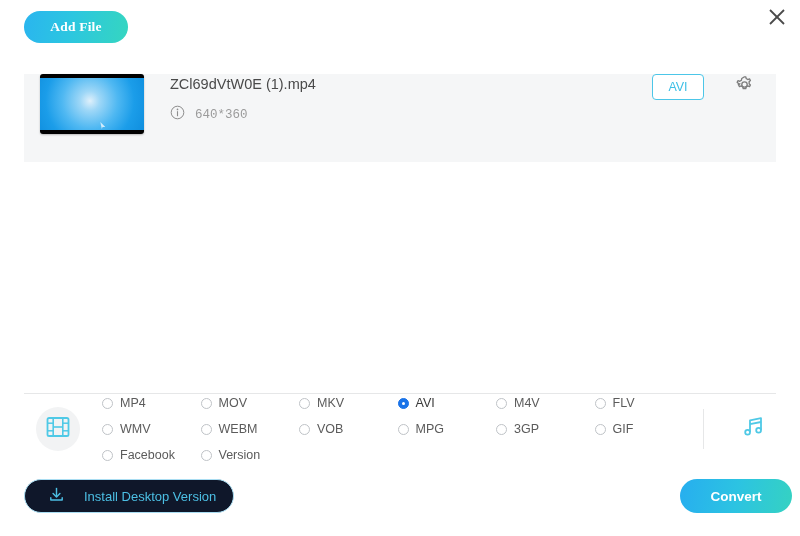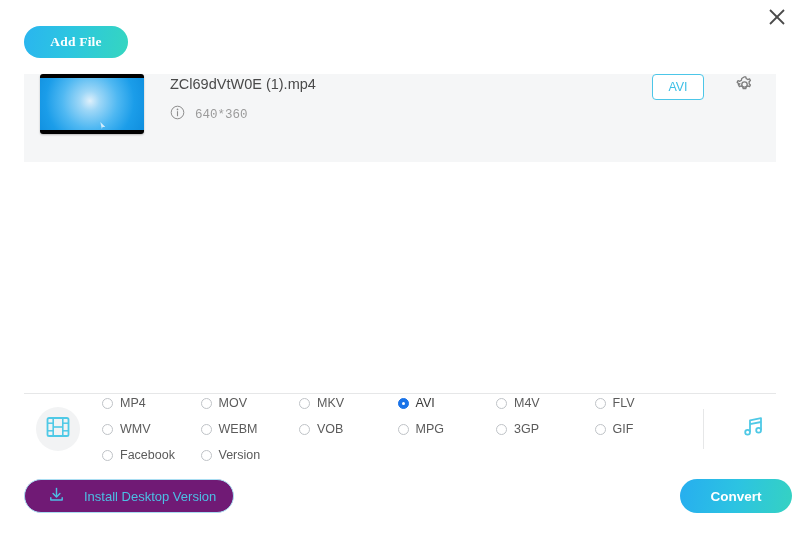--- a/index.html
+++ b/index.html
@@ -21,21 +21,21 @@
     top: 2px; right: 8px;
     width: 30px; height: 30px;
     display: flex; align-items: center; justify-content: center;
     cursor: pointer;
   }
   .close-btn svg { display: block; }
 
   
   .addfile-wrap {
     position: absolute;
-    left: 24px; top: 26px;
+    left: 24px; top: 11px;
   }
   .add-file-btn {
     display: inline-flex;
     align-items: center; justify-content: center;
     width: 104px; height: 32px;
     border-radius: 16px;
     background: linear-gradient(100deg, #2ab5ef 0%, #2cc6e0 45%, #35d6c0 100%);
     color: #ffffff;
     font-family: "Liberation Serif", serif;
     font-size: 13.5px;
@@ -191,21 +191,21 @@
     margin-right: 16px;
   }
 
   
   .install-btn {
     position: absolute;
     left: 24px; top: 479px;
     width: 210px; height: 34px;
     border: 1px solid #a9ddf2;
     border-radius: 17px;
-    background: #701a75;
+    background: #0f172a;
     display: flex;
     align-items: center;
     cursor: pointer;
   }
   .install-icon { margin-left: 22px; flex: none; display: block; }
   .install-label {
     margin-left: 18px;
     color: #4cbfe4;
     font-size: 13px;
   }

